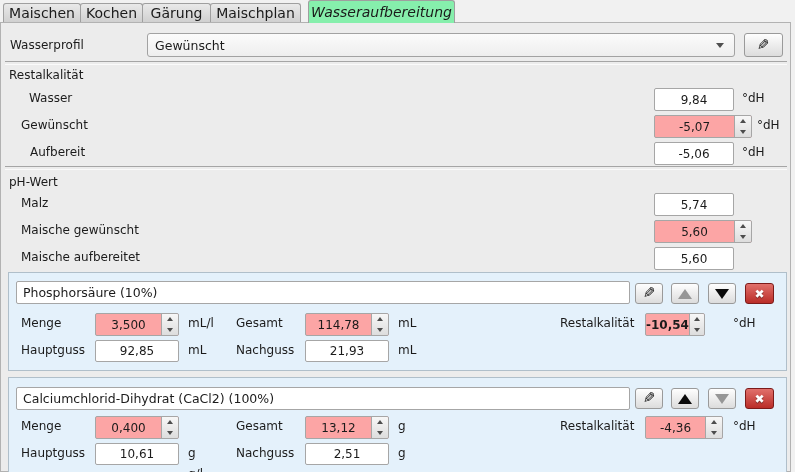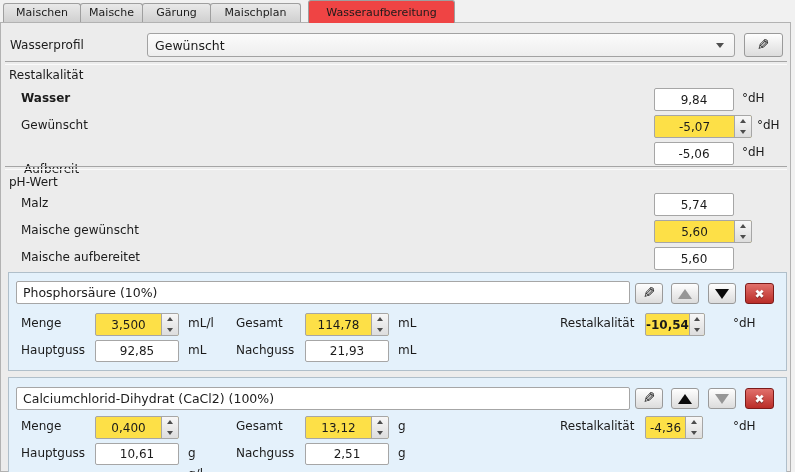--- a/index.html
+++ b/index.html
@@ -13,37 +13,37 @@
   .pane{
     position:absolute;left:0;top:22px;width:791px;height:450px;
     background:#ececec;border:1px solid #b2b2b2;box-sizing:border-box;
   }
   
   .tab{
     position:absolute;top:3px;height:19px;box-sizing:border-box;
     border:1px solid #9f9f9f;border-bottom:none;
     border-top-left-radius:3px;border-top-right-radius:3px;
     background:linear-gradient(#e9e9e9,#d0d0d0);
-    text-align:center;line-height:18px;font-size:11px;cursor:default;
+    text-align:center;line-height:18px;font-size:14px;cursor:default;
   }
   .tab.active{
-    top:0;height:23px;line-height:23px;background:#ef4444;z-index:5;
+    top:0;height:23px;line-height:23px;background:#86efac;z-index:5;font-style:italic;
   }
   .sep{
     position:absolute;left:5px;width:782px;height:2px;
     border-top:1px solid #a5a5a5;border-bottom:1px solid #fafafa;
   }
   .lbl{position:absolute;white-space:nowrap;line-height:13px;}
   .field{
     position:absolute;height:23px;background:#ffffff;
     border:1px solid #a6a6a6;border-radius:2px;box-sizing:border-box;
     display:flex;align-items:center;justify-content:center;
   }
   .spin{
-    position:absolute;height:23px;background:#fde047;
+    position:absolute;height:23px;background:#fca5a5;
     border:1px solid #a6a6a6;border-radius:2px;box-sizing:border-box;
     display:flex;align-items:stretch;overflow:hidden;
   }
   .spin .sval{flex:1;display:flex;align-items:center;justify-content:center;}
   .spinner{
     width:16px;border-left:1px solid #a6a6a6;
     background:linear-gradient(#f7f7f7,#dddddd);
     display:flex;flex-direction:column;
   }
   .sbtn{flex:1;display:flex;align-items:center;justify-content:center;}
@@ -85,59 +85,59 @@
     display:flex;align-items:center;padding-left:6px;font-size:12.5px;
   }
 </style>
 </head>
 <body>
 
 <div class="pane"></div>
 
 <div>
   <div class="tab" style="left:3px;width:78px;">Maischen</div>
-  <div class="tab" style="left:80px;width:63px;">Maische</div>
+  <div class="tab" style="left:80px;width:63px;">Kochen</div>
   <div class="tab" style="left:142px;width:69px;">Gärung</div>
   <div class="tab" style="left:210px;width:91px;">Maischplan</div>
   <div class="tab active" style="left:308px;width:147px;">Wasseraufbereitung</div>
 </div>
 
 <div class="lbl" style="left:10px;top:39px;">Wasserprofil</div>
 <div class="combo">
   <span>Gewünscht</span>
   <span class="combo-arrow"></span>
 </div>
 <div class="btn wide" style="left:744px;top:33px;">
   <span class="pencil">✎</span>
 </div>
 
 <div class="sep" style="top:61px;"></div>
 
 <div class="lbl" style="left:9px;top:69px;">Restalkalität</div>
-<div class="lbl" style="left:21px;top:92px;font-weight:bold;">Wasser</div>
+<div class="lbl" style="left:29px;top:92px;">Wasser</div>
 <div class="field" style="left:654px;top:88px;width:80px;">
   <span>9,84</span>
 </div>
 <div class="lbl" style="left:742px;top:92px;">°dH</div>
 
 <div class="lbl" style="left:21px;top:119px;">Gewünscht</div>
 <div class="spin" style="left:654px;top:115px;width:98px;">
   <span class="sval">-5,07</span>
   <span class="spinner">
     <span class="sbtn">
         <i class="tu"></i>
       </span>
     <span class="sbtn">
         <i class="td"></i>
       </span>
   </span>
 </div>
 <div class="lbl" style="left:757px;top:119px;">°dH</div>
 
-<div class="lbl" style="left:24px;top:146px;margin-top:17px;">Aufbereit</div>
+<div class="lbl" style="left:30px;top:146px;">Aufbereit</div>
 <div class="field" style="left:654px;top:142px;width:80px;">
   <span>-5,06</span>
 </div>
 <div class="lbl" style="left:742px;top:146px;">°dH</div>
 
 <div class="sep" style="top:166px;"></div>
 
 <div class="lbl" style="left:9px;top:176px;">pH-Wert</div>
 <div class="lbl" style="left:21px;top:197px;">Malz</div>
 <div class="field" style="left:654px;top:193px;width:80px;">
@@ -272,21 +272,21 @@
         <i class="tu"></i>
       </span>
     <span class="sbtn">
         <i class="td"></i>
       </span>
   </span>
 </div>
 <div class="lbl" style="left:398px;top:420px;">g</div>
 
 <div class="lbl" style="left:560px;top:420px;">Restalkalität</div>
-<div class="spin" style="left:645px;top:416px;width:58px;">
+<div class="spin" style="left:645px;top:416px;width:78px;">
   <span class="sval">-4,36</span>
   <span class="spinner">
     <span class="sbtn">
         <i class="tu"></i>
       </span>
     <span class="sbtn">
         <i class="td"></i>
       </span>
   </span>
 </div>

